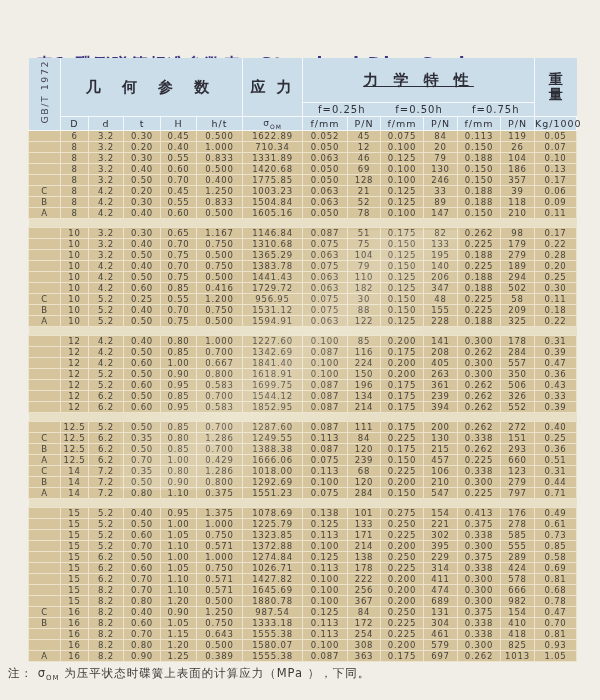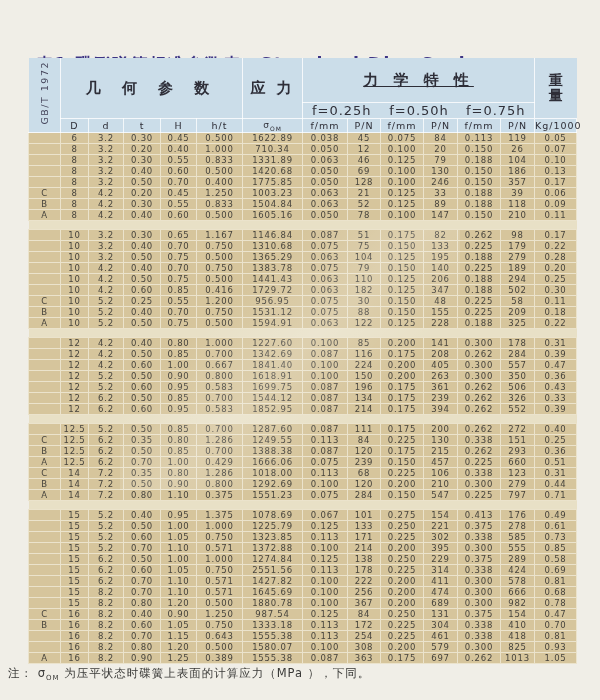--- a/index.html
+++ b/index.html
@@ -15,21 +15,21 @@
     margin-top:44px;
   }
   .table-wrap{position:absolute;left:28px;top:58px;width:548px;}
   table{border-collapse:collapse;table-layout:fixed;width:548px;}
   
   thead th{
     background:#cbdde9;color:#33333d;font-weight:normal;
     padding:0;vertical-align:middle;text-align:center;
   }
   tr.h1 th{height:44px;}
-  tr.h2 th{height:13px;font-size:13px;letter-spacing:1px;color:#2f2f38;}
+  tr.h2 th{height:13px;font-size:10px;letter-spacing:1px;color:#2f2f38;}
   tr.h3 th{height:13px;font-size:9.5px;letter-spacing:1px;color:#2f2f38;border:1px solid rgba(255,255,255,0.75);}
   th.cjk-big{font-size:15px;font-weight:bold;letter-spacing:8px;color:#2e2e38;}
   th.cjk-weight{font-size:14px;font-weight:bold;color:#2e2e38;line-height:15px;letter-spacing:0;}
   th.gbt-cell{width:32px;}
   .vert-label{
     display:inline-block;writing-mode:vertical-rl;transform:rotate(180deg);
     font-size:9.5px;color:#44445a;letter-spacing:1.5px;white-space:nowrap;
   }
   .grp-r{border-right:1px solid rgba(255,255,255,0.8);margin-top:13px;}
   tr.h1 th, tr.h2 th{border-bottom:1px solid rgba(255,255,255,0.8);}
@@ -114,21 +114,21 @@
     </thead>
     <tbody id="table-body">
         <tr>
           <td></td>
           <td>6</td>
           <td>3.2</td>
           <td>0.30</td>
           <td>0.45</td>
           <td>0.500</td>
           <td>1622.89</td>
-          <td>0.038</td>
+          <td>0.052</td>
           <td>45</td>
           <td>0.075</td>
           <td>84</td>
           <td>0.113</td>
           <td>119</td>
           <td>0.05</td>
         </tr>
         <tr>
           <td></td>
           <td>8</td>
@@ -622,21 +622,21 @@
           <td colspan="14"></td>
         </tr>
         <tr>
           <td></td>
           <td>15</td>
           <td>5.2</td>
           <td>0.40</td>
           <td>0.95</td>
           <td>1.375</td>
           <td>1078.69</td>
-          <td>0.067</td>
+          <td>0.138</td>
           <td>101</td>
           <td>0.275</td>
           <td>154</td>
           <td>0.413</td>
           <td>176</td>
           <td>0.49</td>
         </tr>
         <tr>
           <td></td>
           <td>15</td>
@@ -701,21 +701,21 @@
           <td>289</td>
           <td>0.58</td>
         </tr>
         <tr>
           <td></td>
           <td>15</td>
           <td>6.2</td>
           <td>0.60</td>
           <td>1.05</td>
           <td>0.750</td>
-          <td>2551.56</td>
+          <td>1026.71</td>
           <td>0.113</td>
           <td>178</td>
           <td>0.225</td>
           <td>314</td>
           <td>0.338</td>
           <td>424</td>
           <td>0.69</td>
         </tr>
         <tr>
           <td></td>

